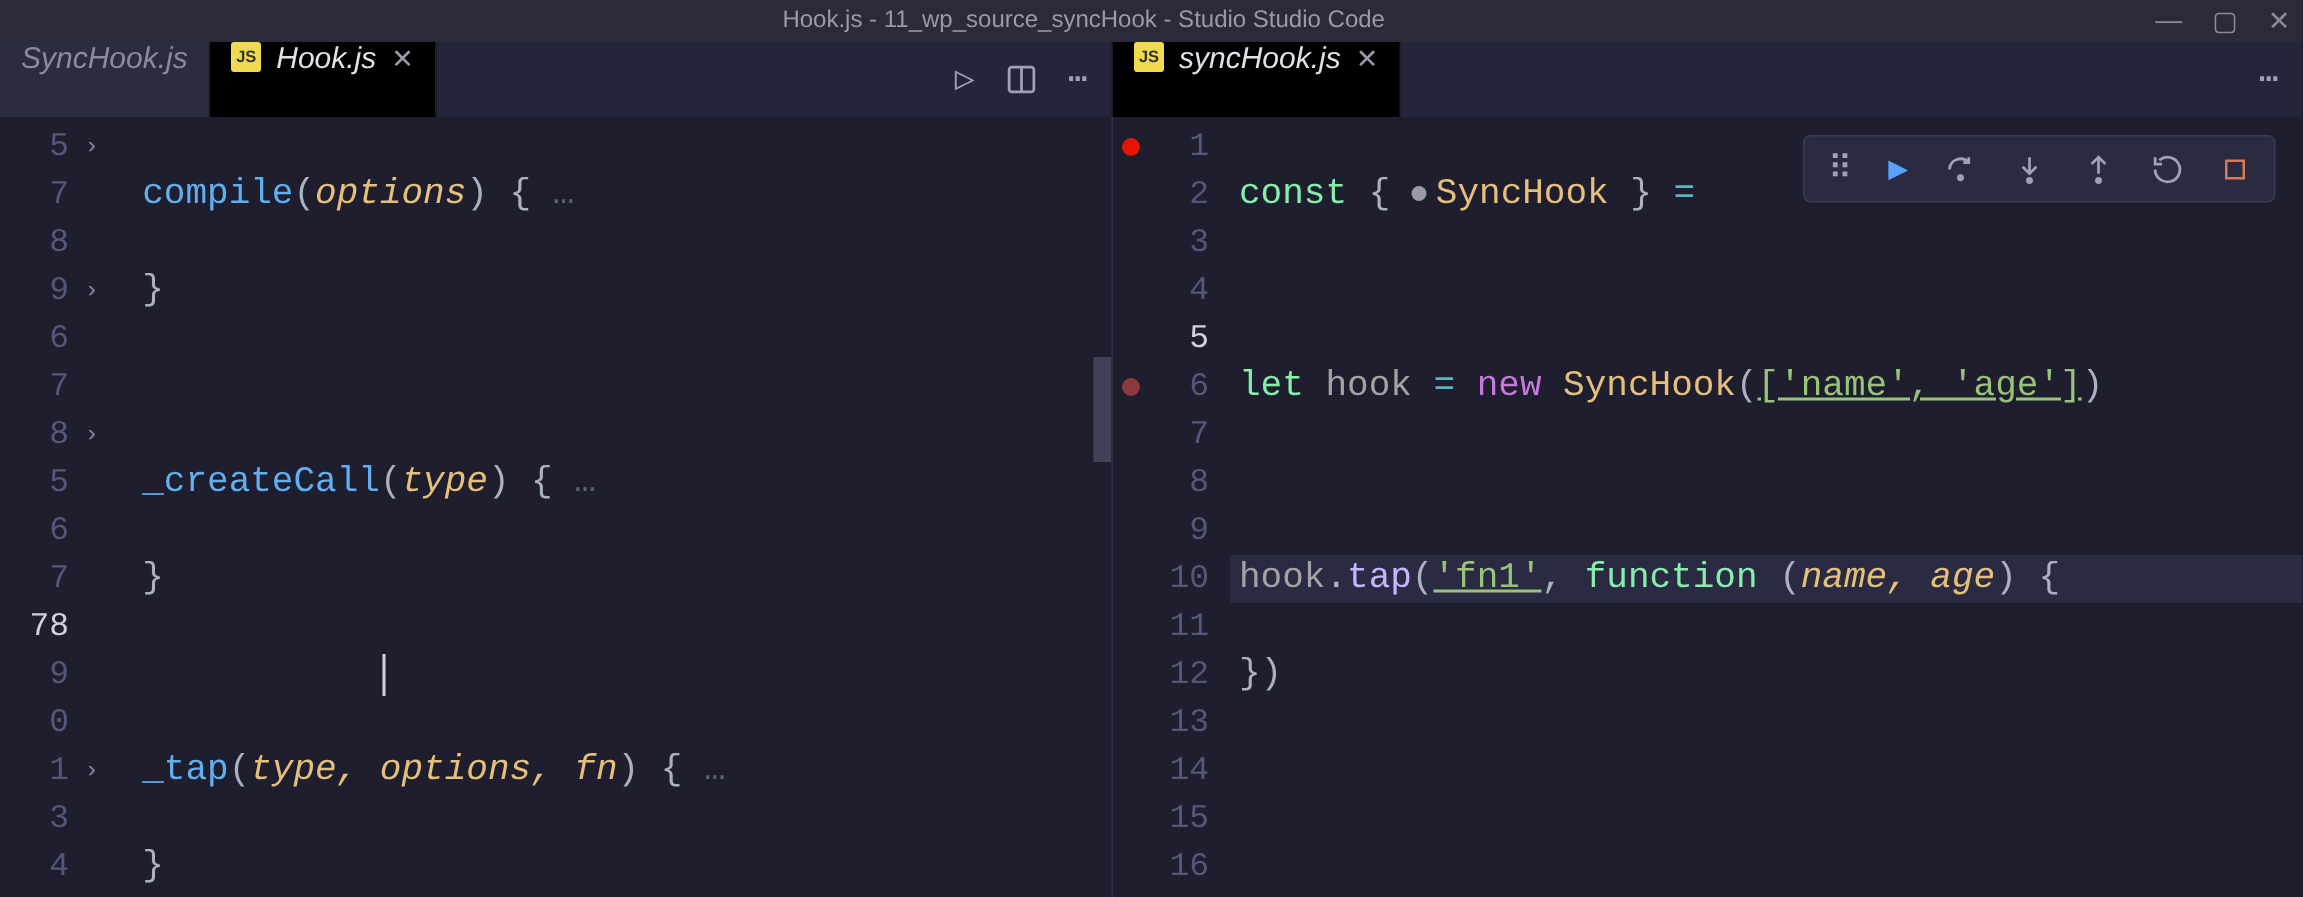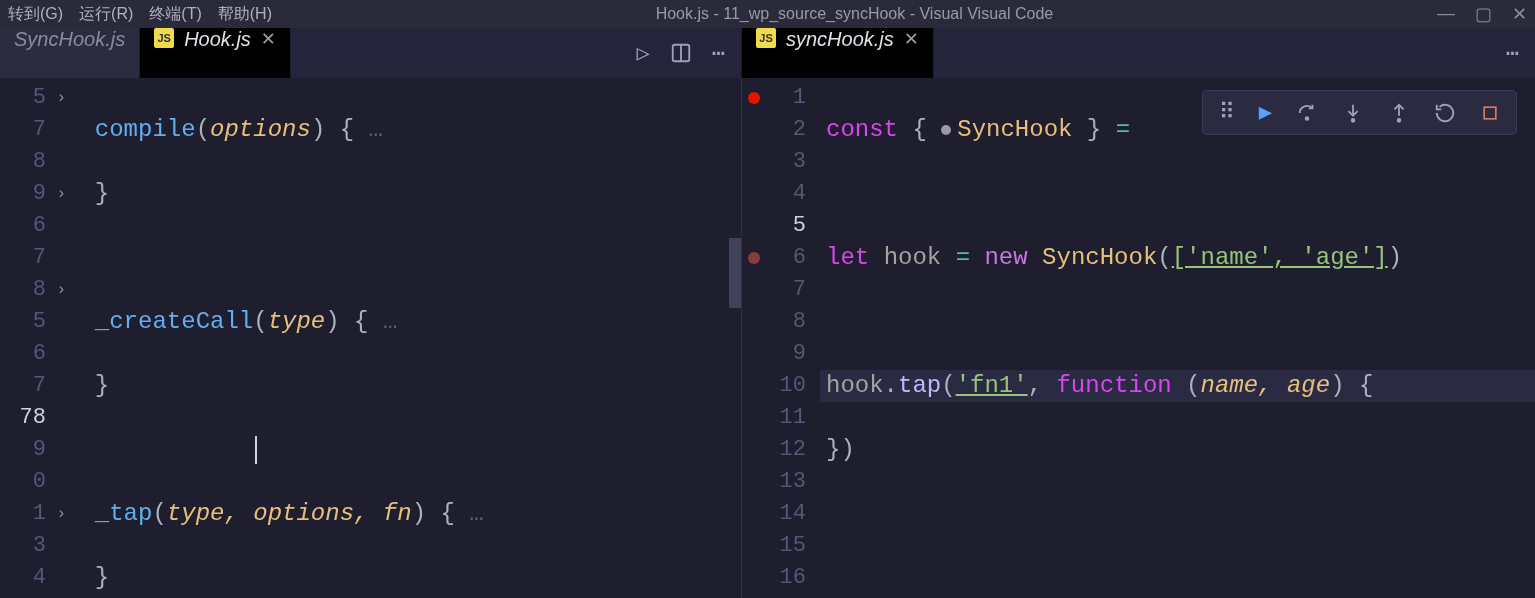--- a/index.html
+++ b/index.html
@@ -131,21 +131,21 @@
     font-size: 24px;
     line-height: 32px;
     position: relative;
   }
   .line { height: 32px; line-height: 32px; display: block; padding-left: 6px; position: relative; }
   .line.current { background: #2a2a42; }
   .tok-fn  { color: #61afef; }
   .tok-param { color: #e5c07b; font-style: italic; }
   .tok-pun { color: #abb2bf; }
   .tok-str { color: #98c379; text-decoration: underline; }
-  .tok-const { color: #d946ef; text-align: right; }
+  .tok-const { color: #86efac; text-align: right; }
   .tok-var { color: #a3a3a3; }
   .tok-op  { color: #56b6c2; }
   .tok-new { color: #c678dd; }
   .tok-obj { color: #e5c07b; }
   .tok-prop { color: #c4b5fd; }
   .tok-dots { color: #5c6370; }
   .cursor {
     position: absolute;
     width: 2px;
     height: 28px;
@@ -178,27 +178,21 @@
   .unsaved-dot {
     display:inline-block;
     width:10px;height:10px;border-radius:50%;background:#9999aa;margin-right:6px;vertical-align:middle;
   }
   svg { display: block; }
 </style>
 </head>
 <body>
 
 <div class="titlebar">
-  <div class="titlebar-menus">
-    <span>转到(G)</span>
-    <span>运行(R)</span>
-    <span>终端(T)</span>
-    <span>帮助(H)</span>
-  </div>
-  <div class="titlebar-title">Hook.js - 11_wp_source_syncHook - Visual Visual Code</div>
+  <div class="titlebar-title">Hook.js - 11_wp_source_syncHook - Studio Studio Code</div>
   <div class="titlebar-controls">
     <span>―</span>
     <span>▢</span>
     <span>✕</span>
   </div>
 </div>
 
 <div class="tabbar-row">
   <div class="tabbar-left">
     <div class="tab">

